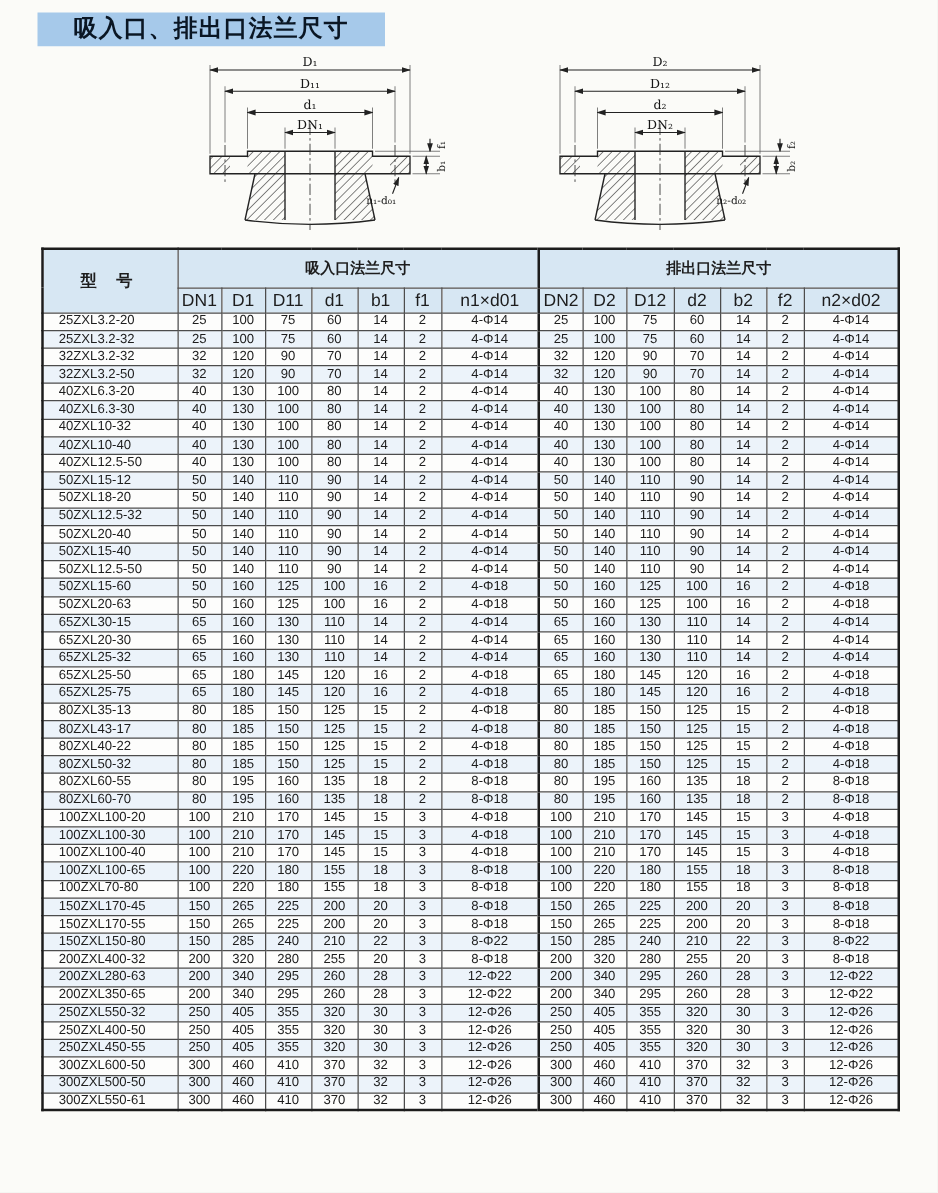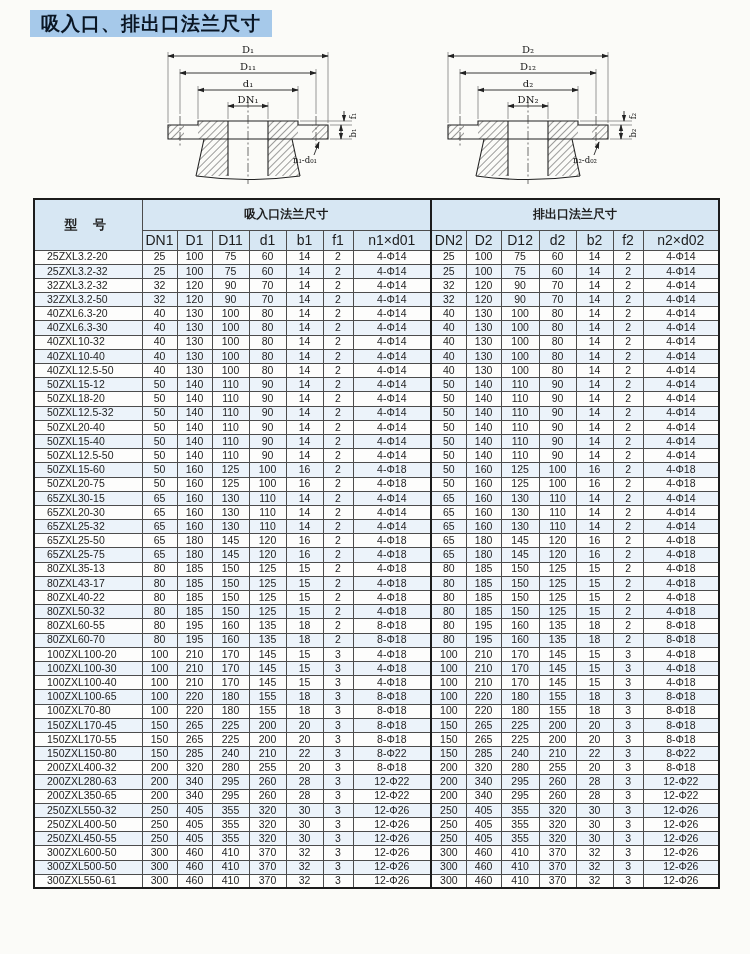--- a/index.html
+++ b/index.html
@@ -12,21 +12,21 @@
     font-family: "Liberation Sans", sans-serif;
     overflow: hidden;
     margin: 0 auto;
   }
   .title-bar {
     position: absolute;
     left: 30px;
     top: 10px;
     height: 27px;
     line-height: 27px;
-    padding: 0 11px;
+    padding: 0 29px;
     background: #a6c9ea;
     color: #0a1624;
     font-size: 19px;
     font-weight: bold;
     letter-spacing: 1px;
     white-space: nowrap;
   }
   .diagram {
     position: absolute;
   }
@@ -518,21 +518,21 @@
             <td class="group-end">4-Φ18</td>
             <td>50</td>
             <td>160</td>
             <td>125</td>
             <td>100</td>
             <td>16</td>
             <td>2</td>
             <td>4-Φ18</td>
           </tr>
           <tr>
-            <td class="model">50ZXL20-75</td>
+            <td class="model">50ZXL20-63</td>
             <td>50</td>
             <td>160</td>
             <td>125</td>
             <td>100</td>
             <td>16</td>
             <td>2</td>
             <td class="group-end">4-Φ18</td>
             <td>50</td>
             <td>160</td>
             <td>125</td>

